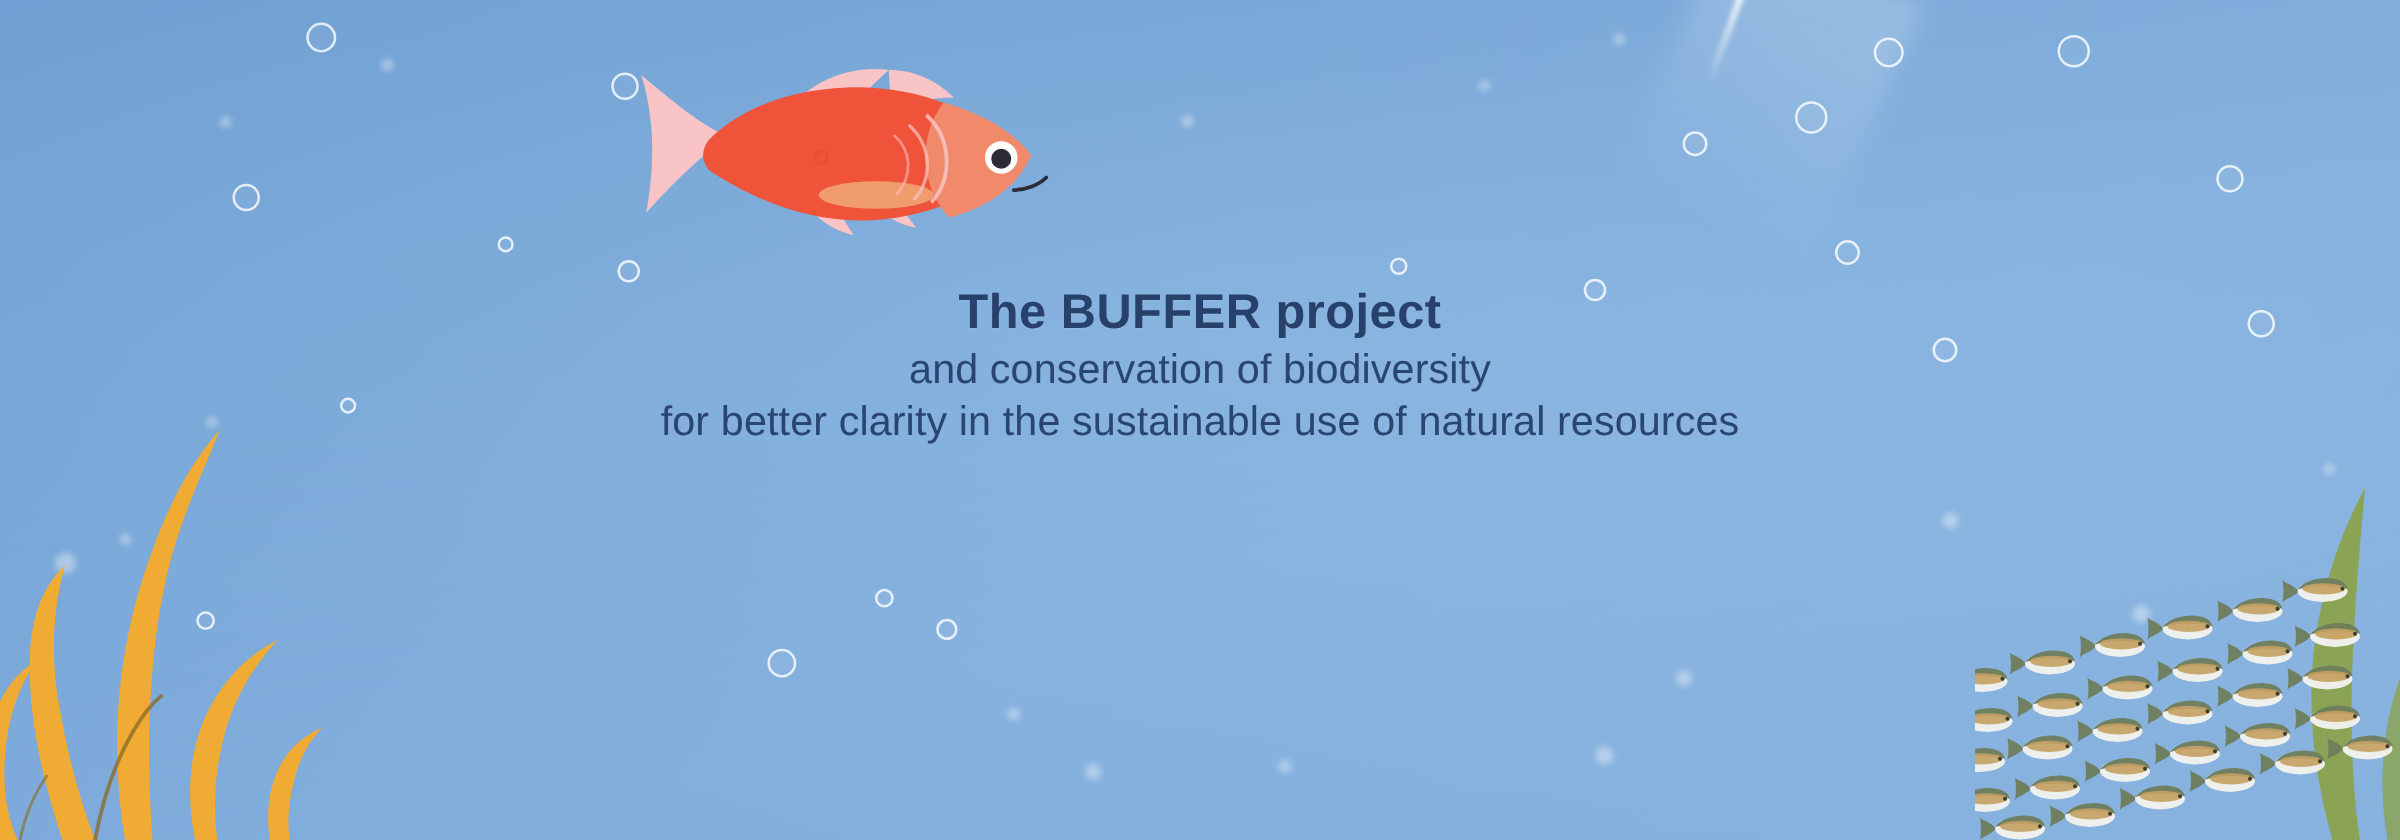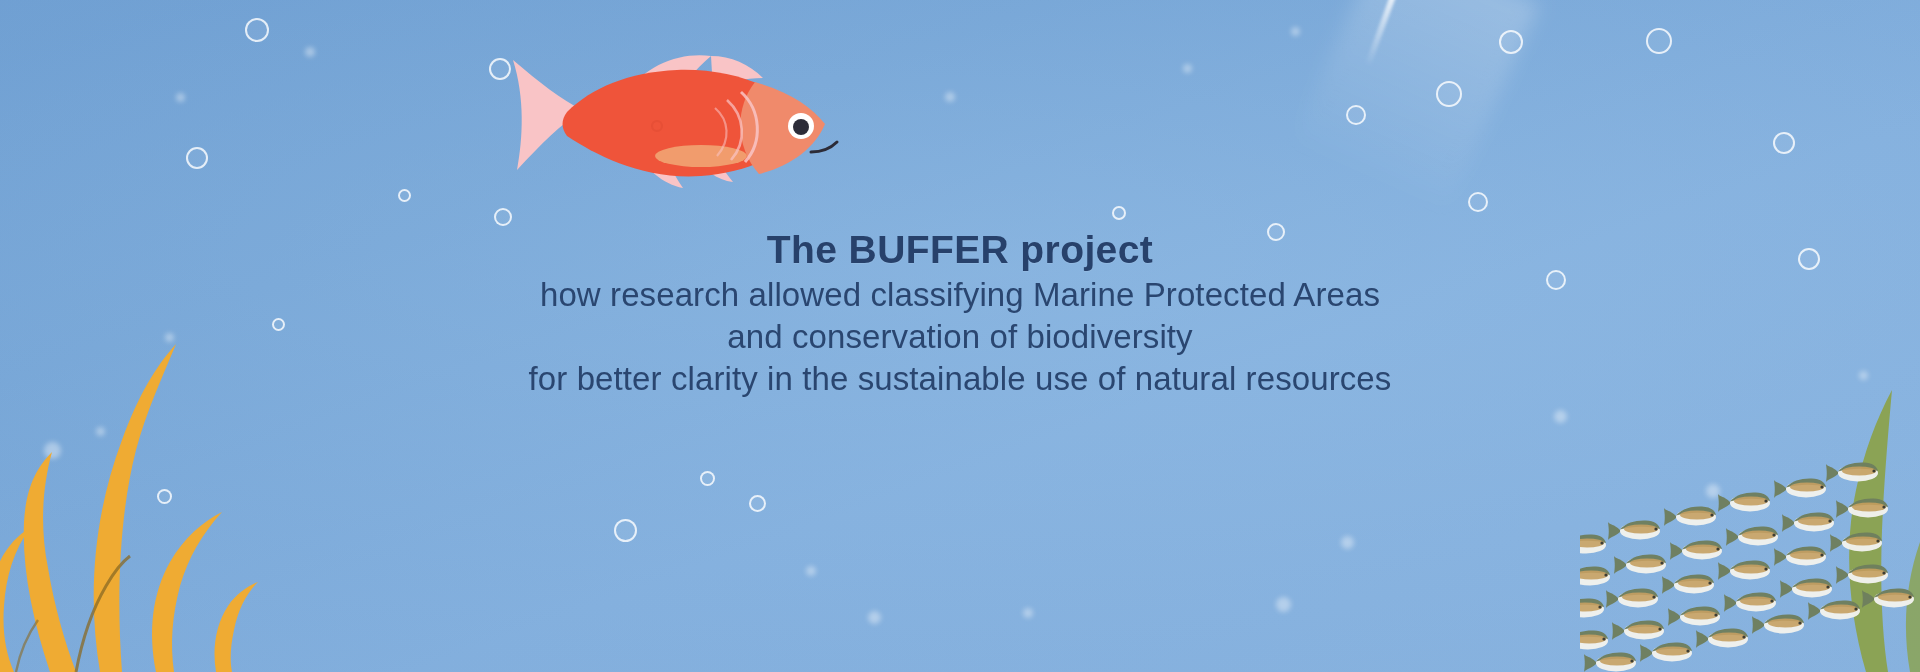--- a/index.html
+++ b/index.html
@@ -233,18 +233,17 @@
       <use href="#minnow" x="72" y="204"></use>
       <use href="#minnow" x="128" y="190"></use>
       <use href="#minnow" x="184" y="176"></use>
       <use href="#minnow" x="240" y="162"></use>
       <use href="#minnow" x="294" y="150"></use>
     </g>
   </svg>
 
   <div id="caption">
     <h1 id="title-line">The BUFFER project</h1>
-    <p class="sub-line">how research allowed classifying Marine Protected Areas</p>
     <p class="sub-line">and conservation of biodiversity</p>
     <p class="sub-line">for better clarity in the sustainable use of natural resources</p>
   </div>
 
 </div>
 
 </body></html>

